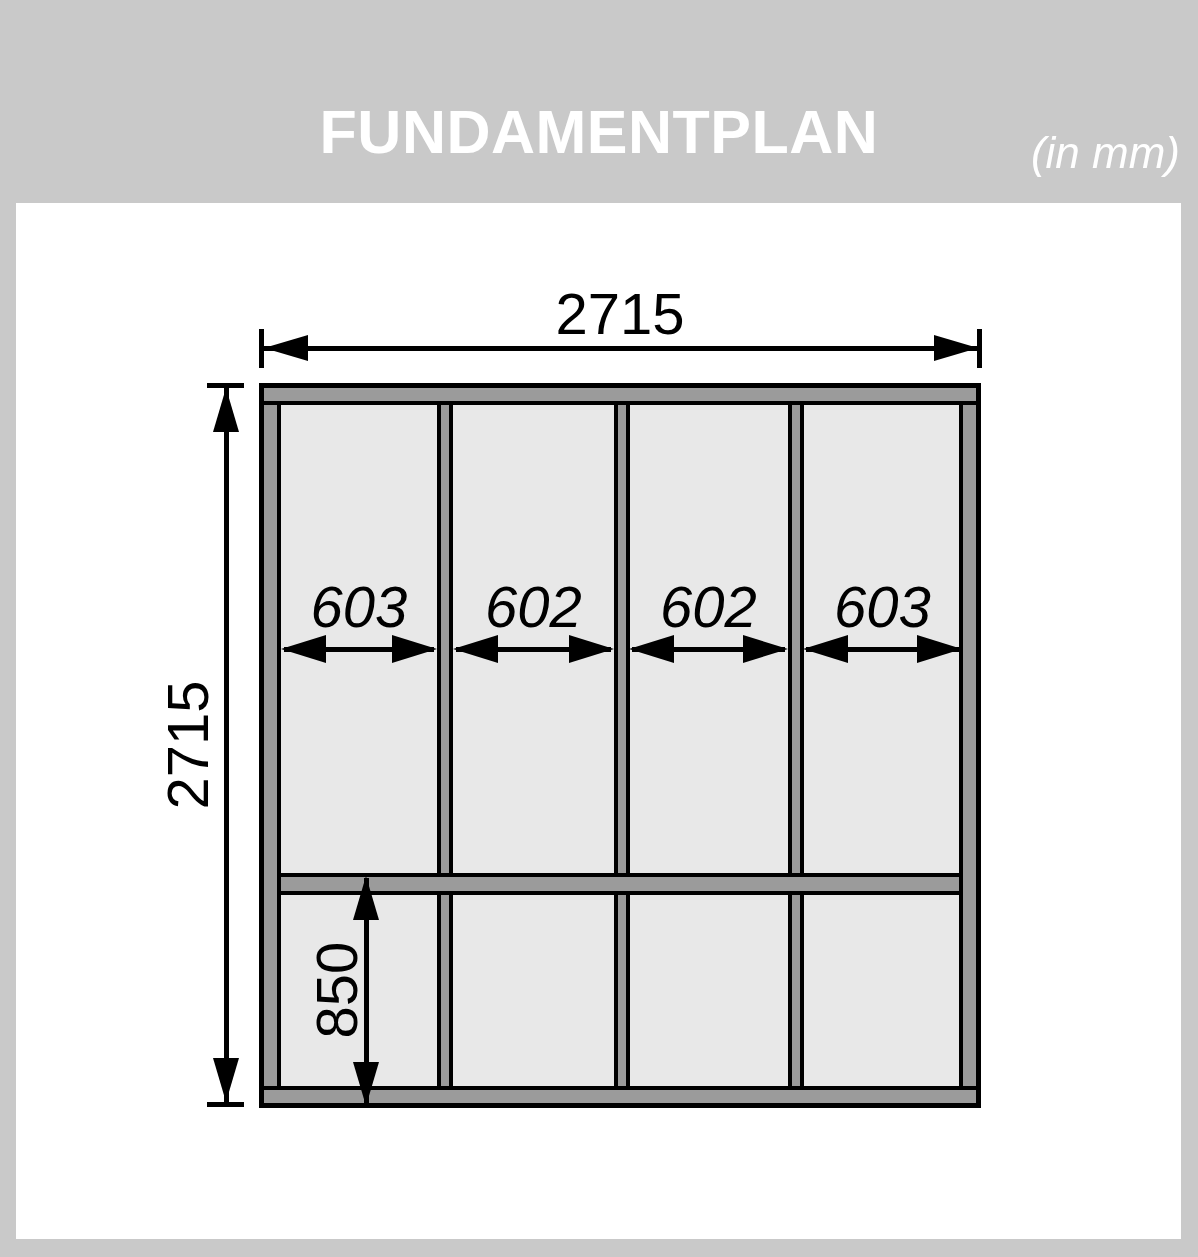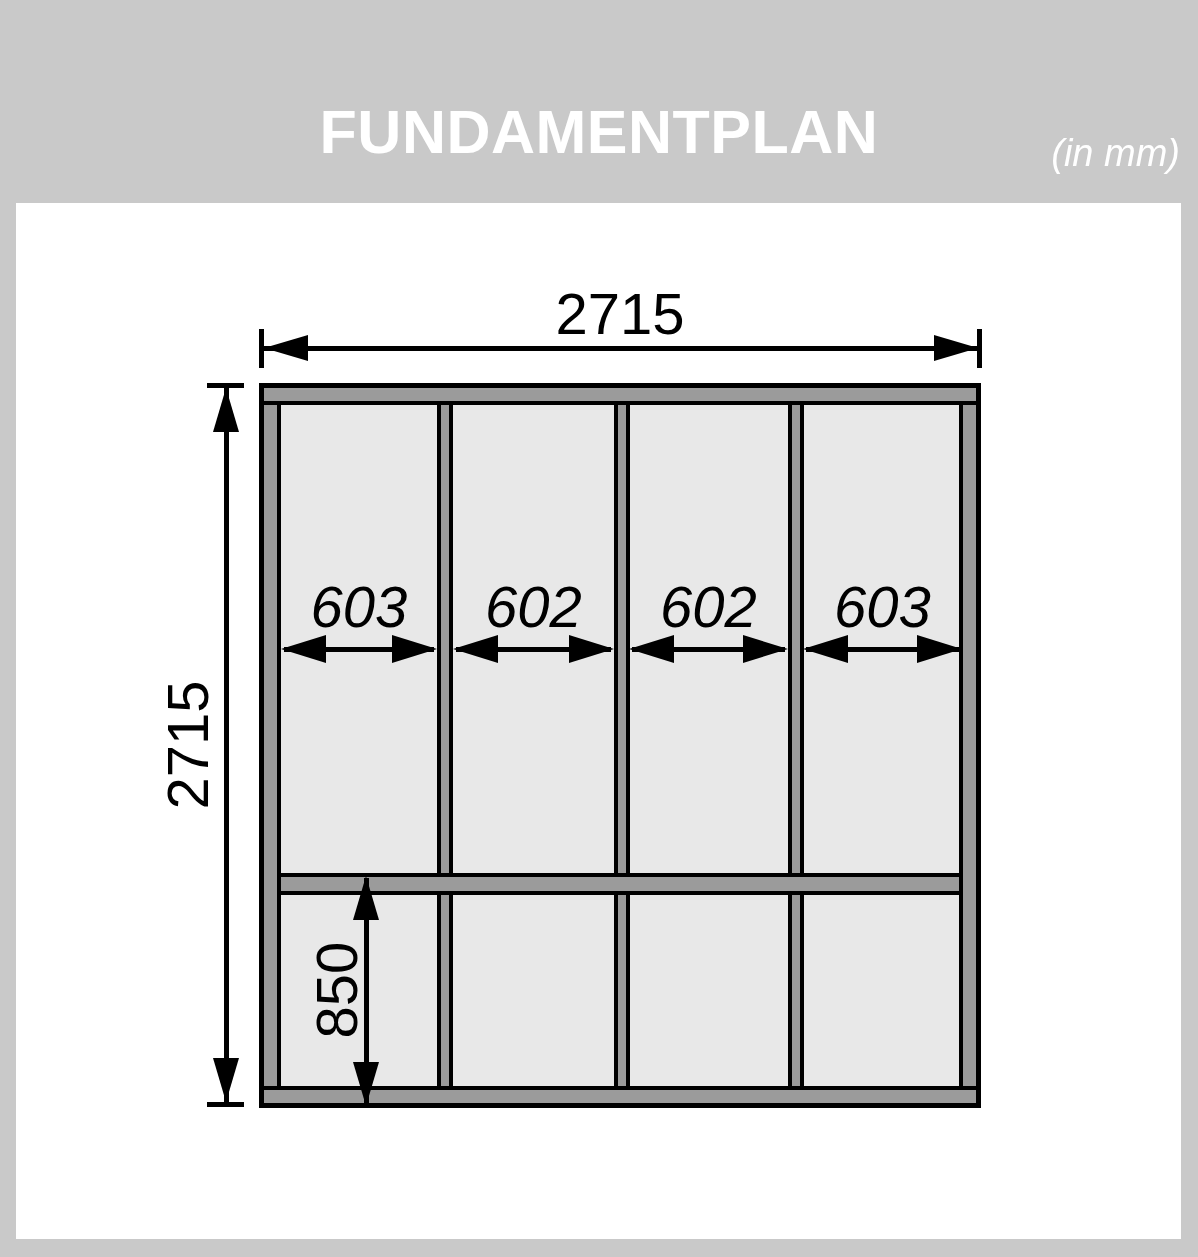--- a/index.html
+++ b/index.html
@@ -21,21 +21,21 @@
 
   
   .page-title {
     position: absolute; left: 0; top: 102px; width: 1198px;
     text-align: center;
     font-size: 61px; line-height: 61px; font-weight: bold;
     color: var(--title_text); letter-spacing: 0.5px;
   }
   .unit-note {
     position: absolute; right: 18px; top: 130px;
-    font-size: 38px; line-height: 46px; font-style: italic;
+    font-size: 44px; line-height: 46px; font-style: italic;
     color: var(--title_text);
   }
 
   
   .canvas {
     position: absolute; left: 16px; top: 203px;
     width: 1165px; height: 1036px;
     background: var(--panel);
   }
 

